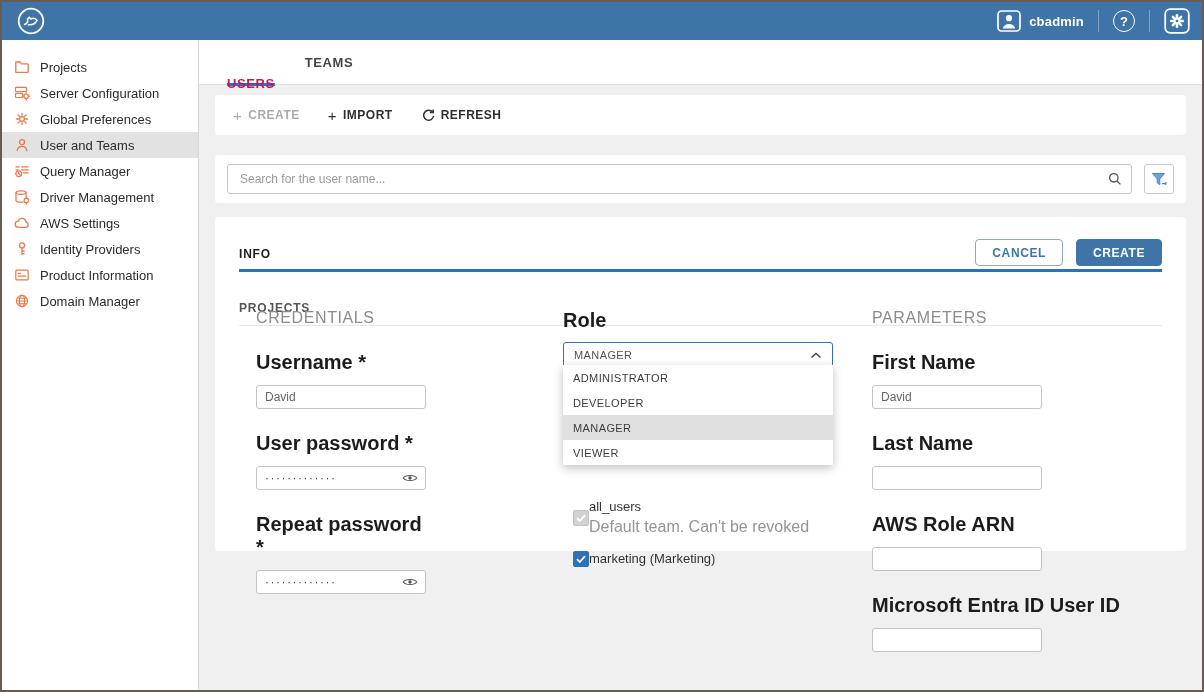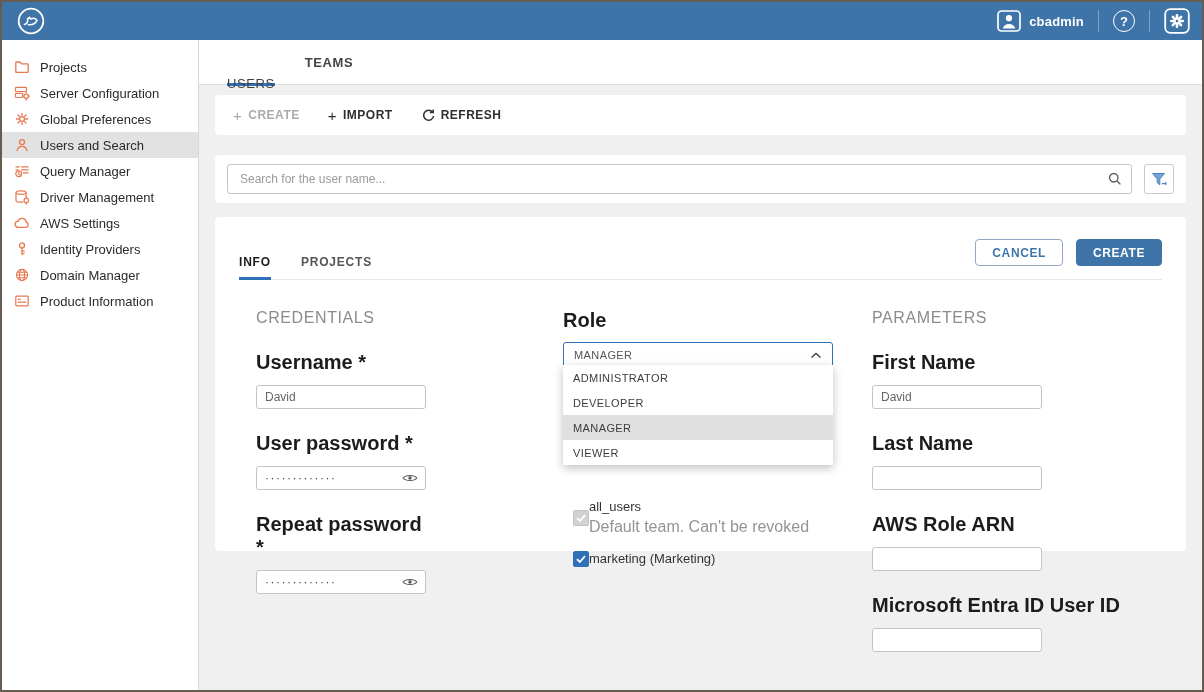--- a/index.html
+++ b/index.html
@@ -20,21 +20,21 @@
   .app-body { flex:1; display:flex; min-height:0; }
   .sidebar { width:197px; background:#fff; border-right:1px solid #d8d8d8; padding-top:14px; flex-shrink:0; }
   .side-item { height:26px; display:flex; align-items:center; gap:10px; padding:0 12px; cursor:pointer; }
   .side-item.selected { background:#e2e2e2; }
   .side-item .s-icon { width:16px; height:16px; flex-shrink:0; display:flex; }
   .side-item .s-label { font-size:13px; color:#2b2b2b; white-space:nowrap; }
 
   .main { flex:1; display:flex; flex-direction:column; min-width:0; }
   .main-tabs { height:45px; background:#fff; border-bottom:1px solid #e0e0e0; display:flex; align-items:stretch; padding-left:28px; gap:30px; flex-shrink:0; }
   .m-tab { display:flex; align-items:center; font-size:13px; letter-spacing:.6px; color:#444; font-weight:600; border-bottom:3px solid transparent; padding-top:3px; cursor:pointer; }
-  .m-tab.active { color:#404040; font-weight:400; border-bottom-color:#2e71b8;margin-top:40px; }
+  .m-tab.active { color:#be185d; font-weight:700; border-bottom-color:#2e71b8;margin-top:40px; }
 
   .content { flex:1; padding:10px 16px 0; display:flex; flex-direction:column; }
   .card { background:#fff; border-radius:4px; }
 
   
   .toolbar { height:40px; display:flex; align-items:center; gap:28px; padding:0 18px; margin-bottom:20px; flex-shrink:0; }
   .tool-btn { display:flex; align-items:center; gap:6px; background:none; border:none; font-family:inherit; font-size:12px; font-weight:700; letter-spacing:.5px; color:#2f2f2f; cursor:pointer; padding:0; }
   .tool-btn.disabled { color:#ababab; cursor:default; }
   .tool-plus { font-size:15px; font-weight:400; line-height:1; }
 
@@ -45,21 +45,21 @@
   .search-input::placeholder { color:#9a9a9a; }
   .search-mag { position:absolute; right:9px; top:7px; cursor:pointer; }
   .filter-btn { width:30px; height:30px; margin-left:12px; border:1px solid #c9c9c9; border-radius:3px; background:#fff; display:flex; align-items:center; justify-content:center; cursor:pointer; padding:0; }
 
   
   .form-card { height:334px; position:relative; flex-shrink:0; }
   .form-actions { position:absolute; top:22px; right:24px; display:flex; gap:13px; z-index:2; }
   .btn { height:27px; padding:0 16px; border-radius:4px; font-family:inherit; font-size:12px; font-weight:700; letter-spacing:.6px; cursor:pointer; }
   .btn-cancel { background:#fff; border:1px solid #8fa9c4; color:#3d76ab; }
   .btn-create { background:#3e74a8; border:1px solid #3e74a8; color:#fff; }
-  .form-tabs { margin:38px 24px 0; border-bottom:1px solid #e6e6e6; display:flex; gap:30px; }
+  .form-tabs { margin:30px 24px 0; border-bottom:1px solid #e6e6e6; display:flex; gap:30px;flex-direction:column; }
   .f-tab { font-size:12px; letter-spacing:.8px; color:#555; font-weight:600; padding-bottom:8px; border-bottom:3px solid transparent; margin-bottom:-1px; cursor:pointer; }
   .f-tab.active { color:#1e1e1e; font-weight:700; border-bottom-color:#2e71b8; }
 
   .col { position:absolute; top:92px; }
   .col1 { left:41px;  width:170px; }
   .col2 { left:348px; width:270px; }
   .col3 { left:657px; width:170px; }
   .section-title { font-size:16px; color:#8c8c8c; letter-spacing:.6px; margin-bottom:24px; }
   .f-label { font-size:20px; font-weight:600; color:#1c1c1c; margin-bottom:11px; }
   .f-input { width:100%; height:24px; border:1px solid #c4c4c4; border-radius:3px; padding:0 8px; font-family:inherit; font-size:12px; color:#666; outline:none; margin-bottom:23px; display:block; }
@@ -164,21 +164,21 @@
           </span>
         <span class="s-label">Global Preferences</span>
       </div>
       <div class="side-item selected">
         <span class="s-icon">
             <svg width="16" height="16" viewBox="0 0 16 16" fill="none" stroke="#e8784f" stroke-width="1.3" stroke-linecap="round">
               <circle cx="8" cy="5.1" r="2.5"></circle>
               <path d="M3.2 13.5c.4-2.8 2.3-4.2 4.8-4.2s4.4 1.4 4.8 4.2"></path>
             </svg>
           </span>
-        <span class="s-label">Users and Search</span>
+        <span class="s-label">User and Teams</span>
       </div>
       <div class="side-item">
         <span class="s-icon">
             <svg width="16" height="16" viewBox="0 0 16 16" fill="none" stroke="#e8784f" stroke-width="1.2" stroke-linecap="round">
               <path d="M2 3.8h3.2M7.6 3.8h6.6M2 6.8h2M7.6 6.8h6.6M9.3 9.8h4.9"></path>
               <circle cx="4.7" cy="10.8" r="2.9"></circle>
               <path d="M4.7 9.3v1.7l1.2.8"></path>
             </svg>
           </span>
         <span class="s-label">Query Manager</span>
@@ -206,36 +206,36 @@
         <span class="s-icon">
             <svg width="16" height="16" viewBox="0 0 16 16" fill="none" stroke="#e8784f" stroke-width="1.3" stroke-linecap="round">
               <circle cx="8" cy="4.4" r="2.5"></circle>
               <path d="M8 6.9v6.6M8 10.2h2.2M8 12.6h2.2"></path>
             </svg>
           </span>
         <span class="s-label">Identity Providers</span>
       </div>
       <div class="side-item">
         <span class="s-icon">
+            <svg width="16" height="16" viewBox="0 0 16 16" fill="none" stroke="#e8784f" stroke-width="1.2" stroke-linecap="round">
+              <rect x="1.8" y="3.2" width="12.4" height="9.6" rx="1"></rect>
+              <path d="M4.2 6.3h2.2M4.2 9.2h7.6"></path>
+            </svg>
+          </span>
+        <span class="s-label">Product Information</span>
+      </div>
+      <div class="side-item">
+        <span class="s-icon">
             <svg width="16" height="16" viewBox="0 0 16 16" fill="none" stroke="#e8784f" stroke-width="1.1">
               <circle cx="8" cy="8" r="5.6"></circle>
               <ellipse cx="8" cy="8" rx="2.6" ry="5.6"></ellipse>
               <path d="M2.4 8h11.2M3.3 5.2h9.4M3.3 10.8h9.4"></path>
             </svg>
           </span>
         <span class="s-label">Domain Manager</span>
-      </div>
-      <div class="side-item">
-        <span class="s-icon">
-            <svg width="16" height="16" viewBox="0 0 16 16" fill="none" stroke="#e8784f" stroke-width="1.2" stroke-linecap="round">
-              <rect x="1.8" y="3.2" width="12.4" height="9.6" rx="1"></rect>
-              <path d="M4.2 6.3h2.2M4.2 9.2h7.6"></path>
-            </svg>
-          </span>
-        <span class="s-label">Product Information</span>
       </div>
     </nav>
 
     <main class="main">
       <div class="main-tabs">
         <div class="m-tab active">USERS</div>
         <div class="m-tab">TEAMS</div>
       </div>
 
       <div class="content">

